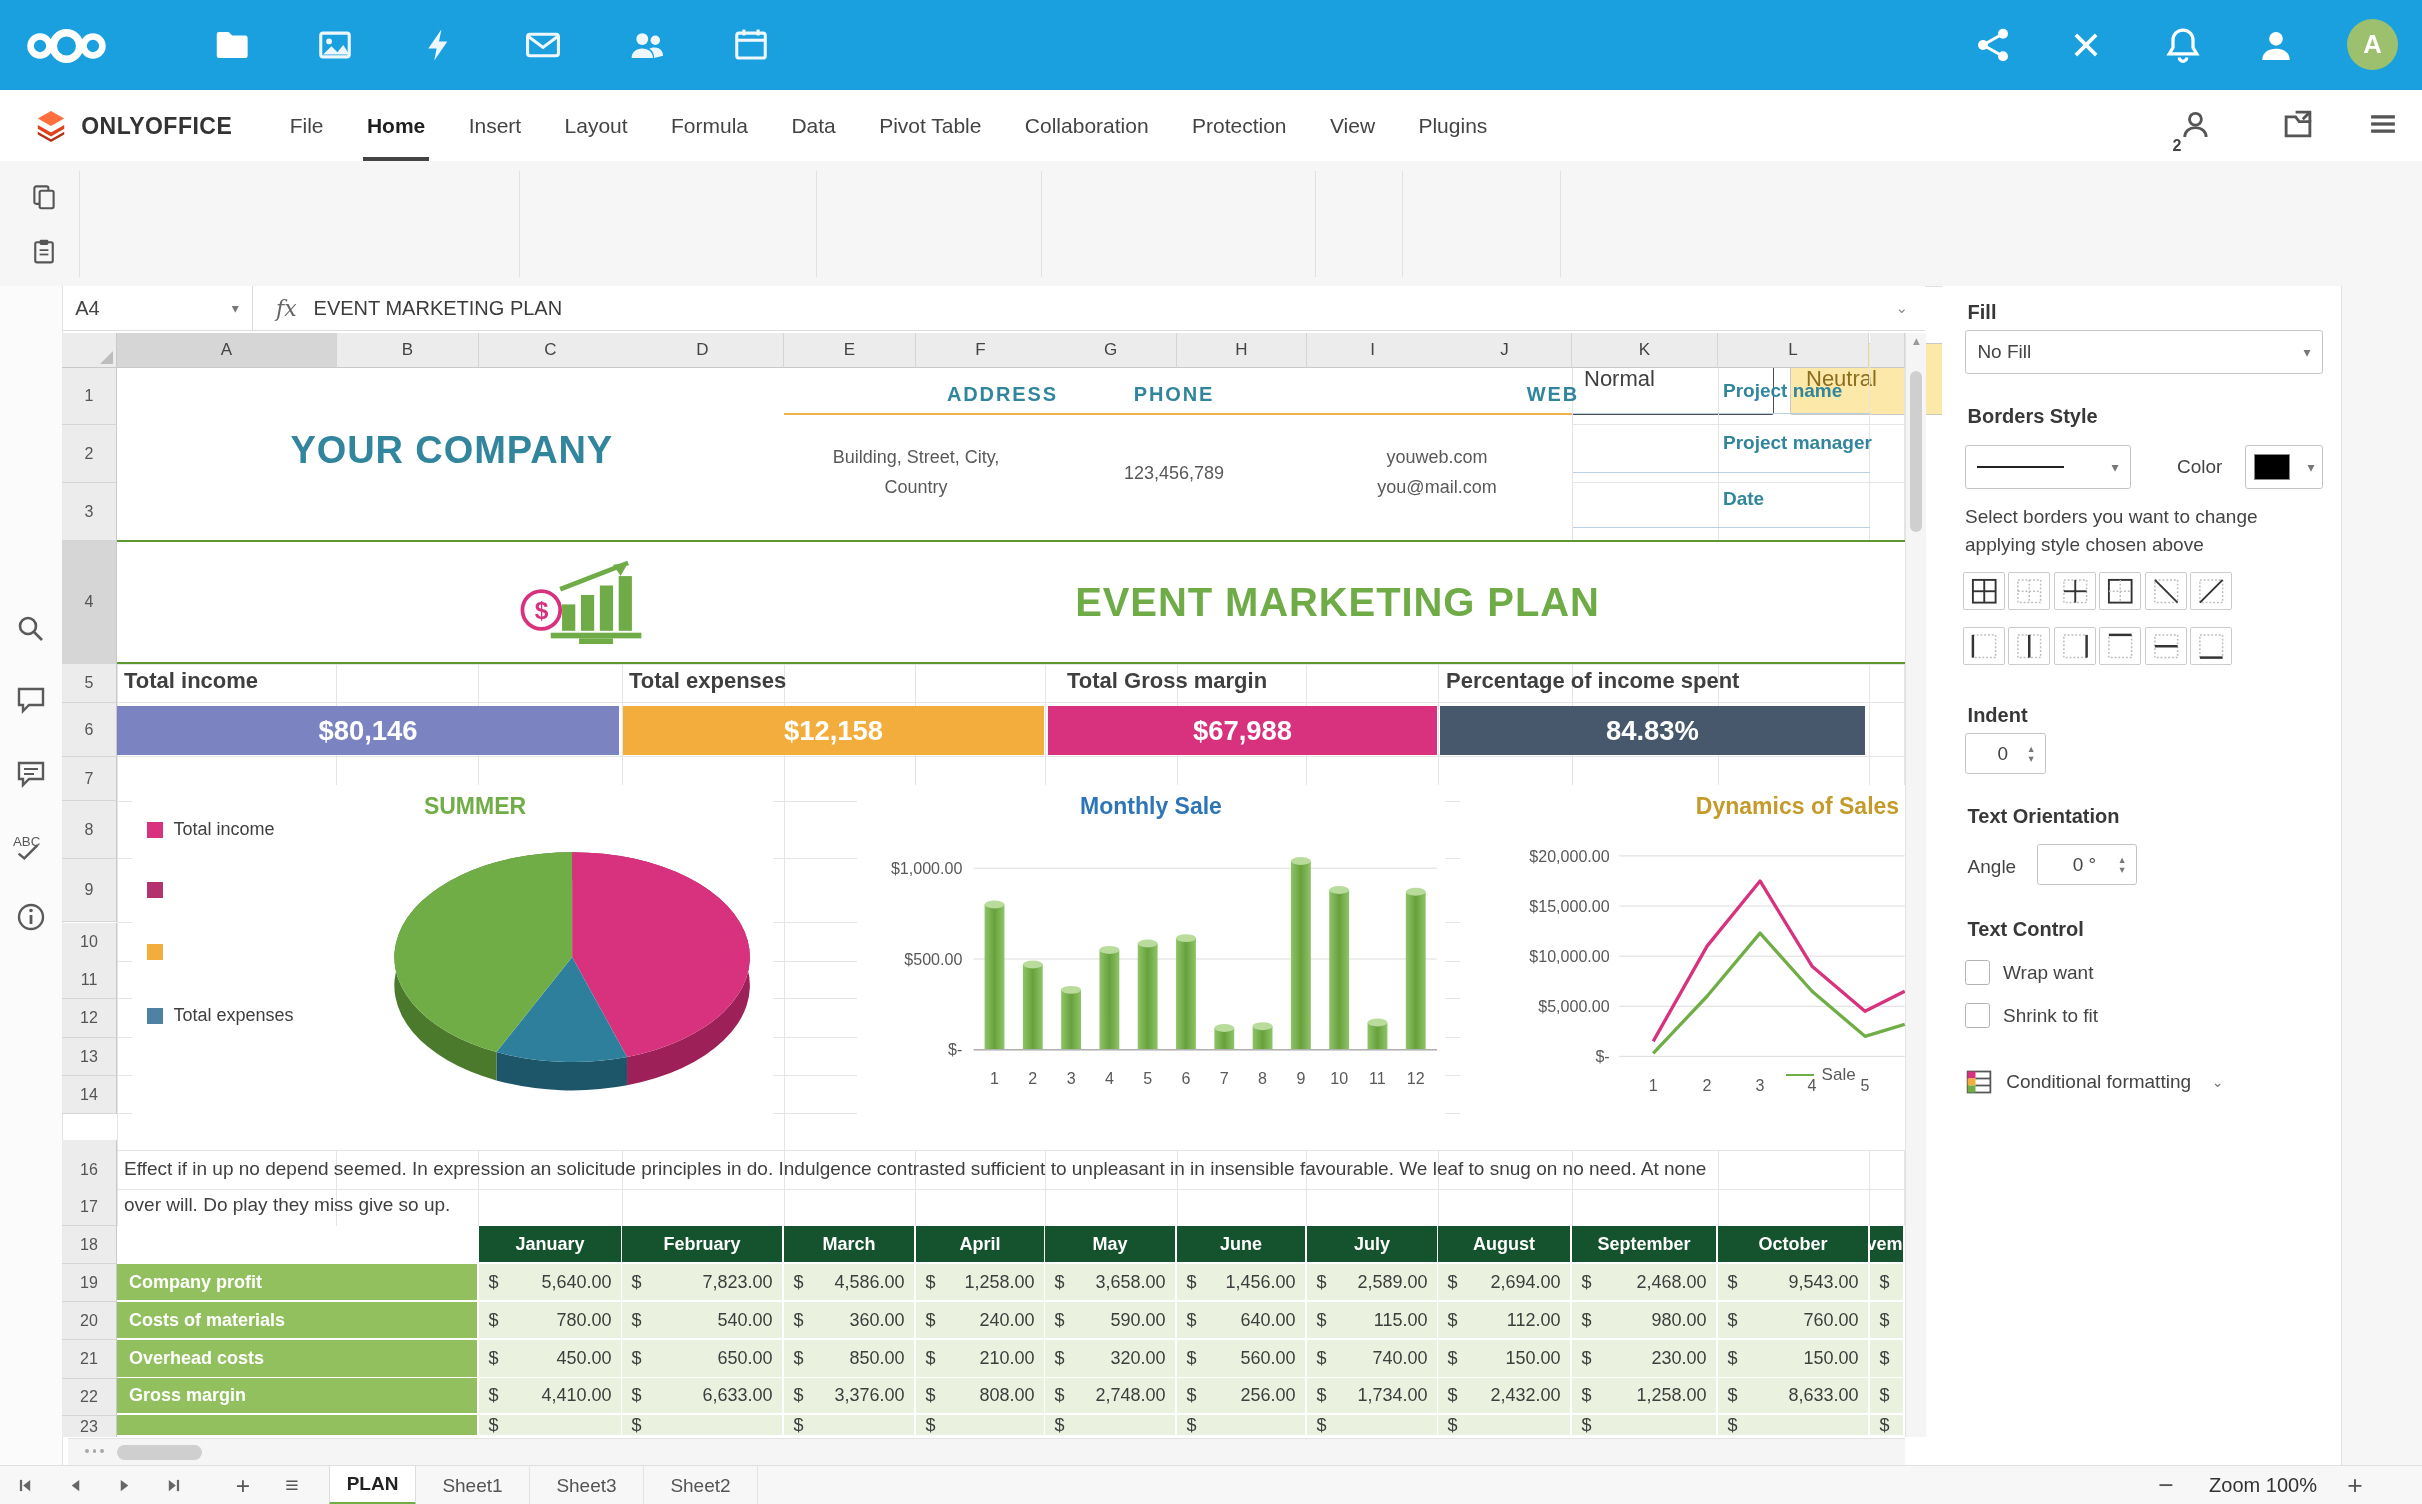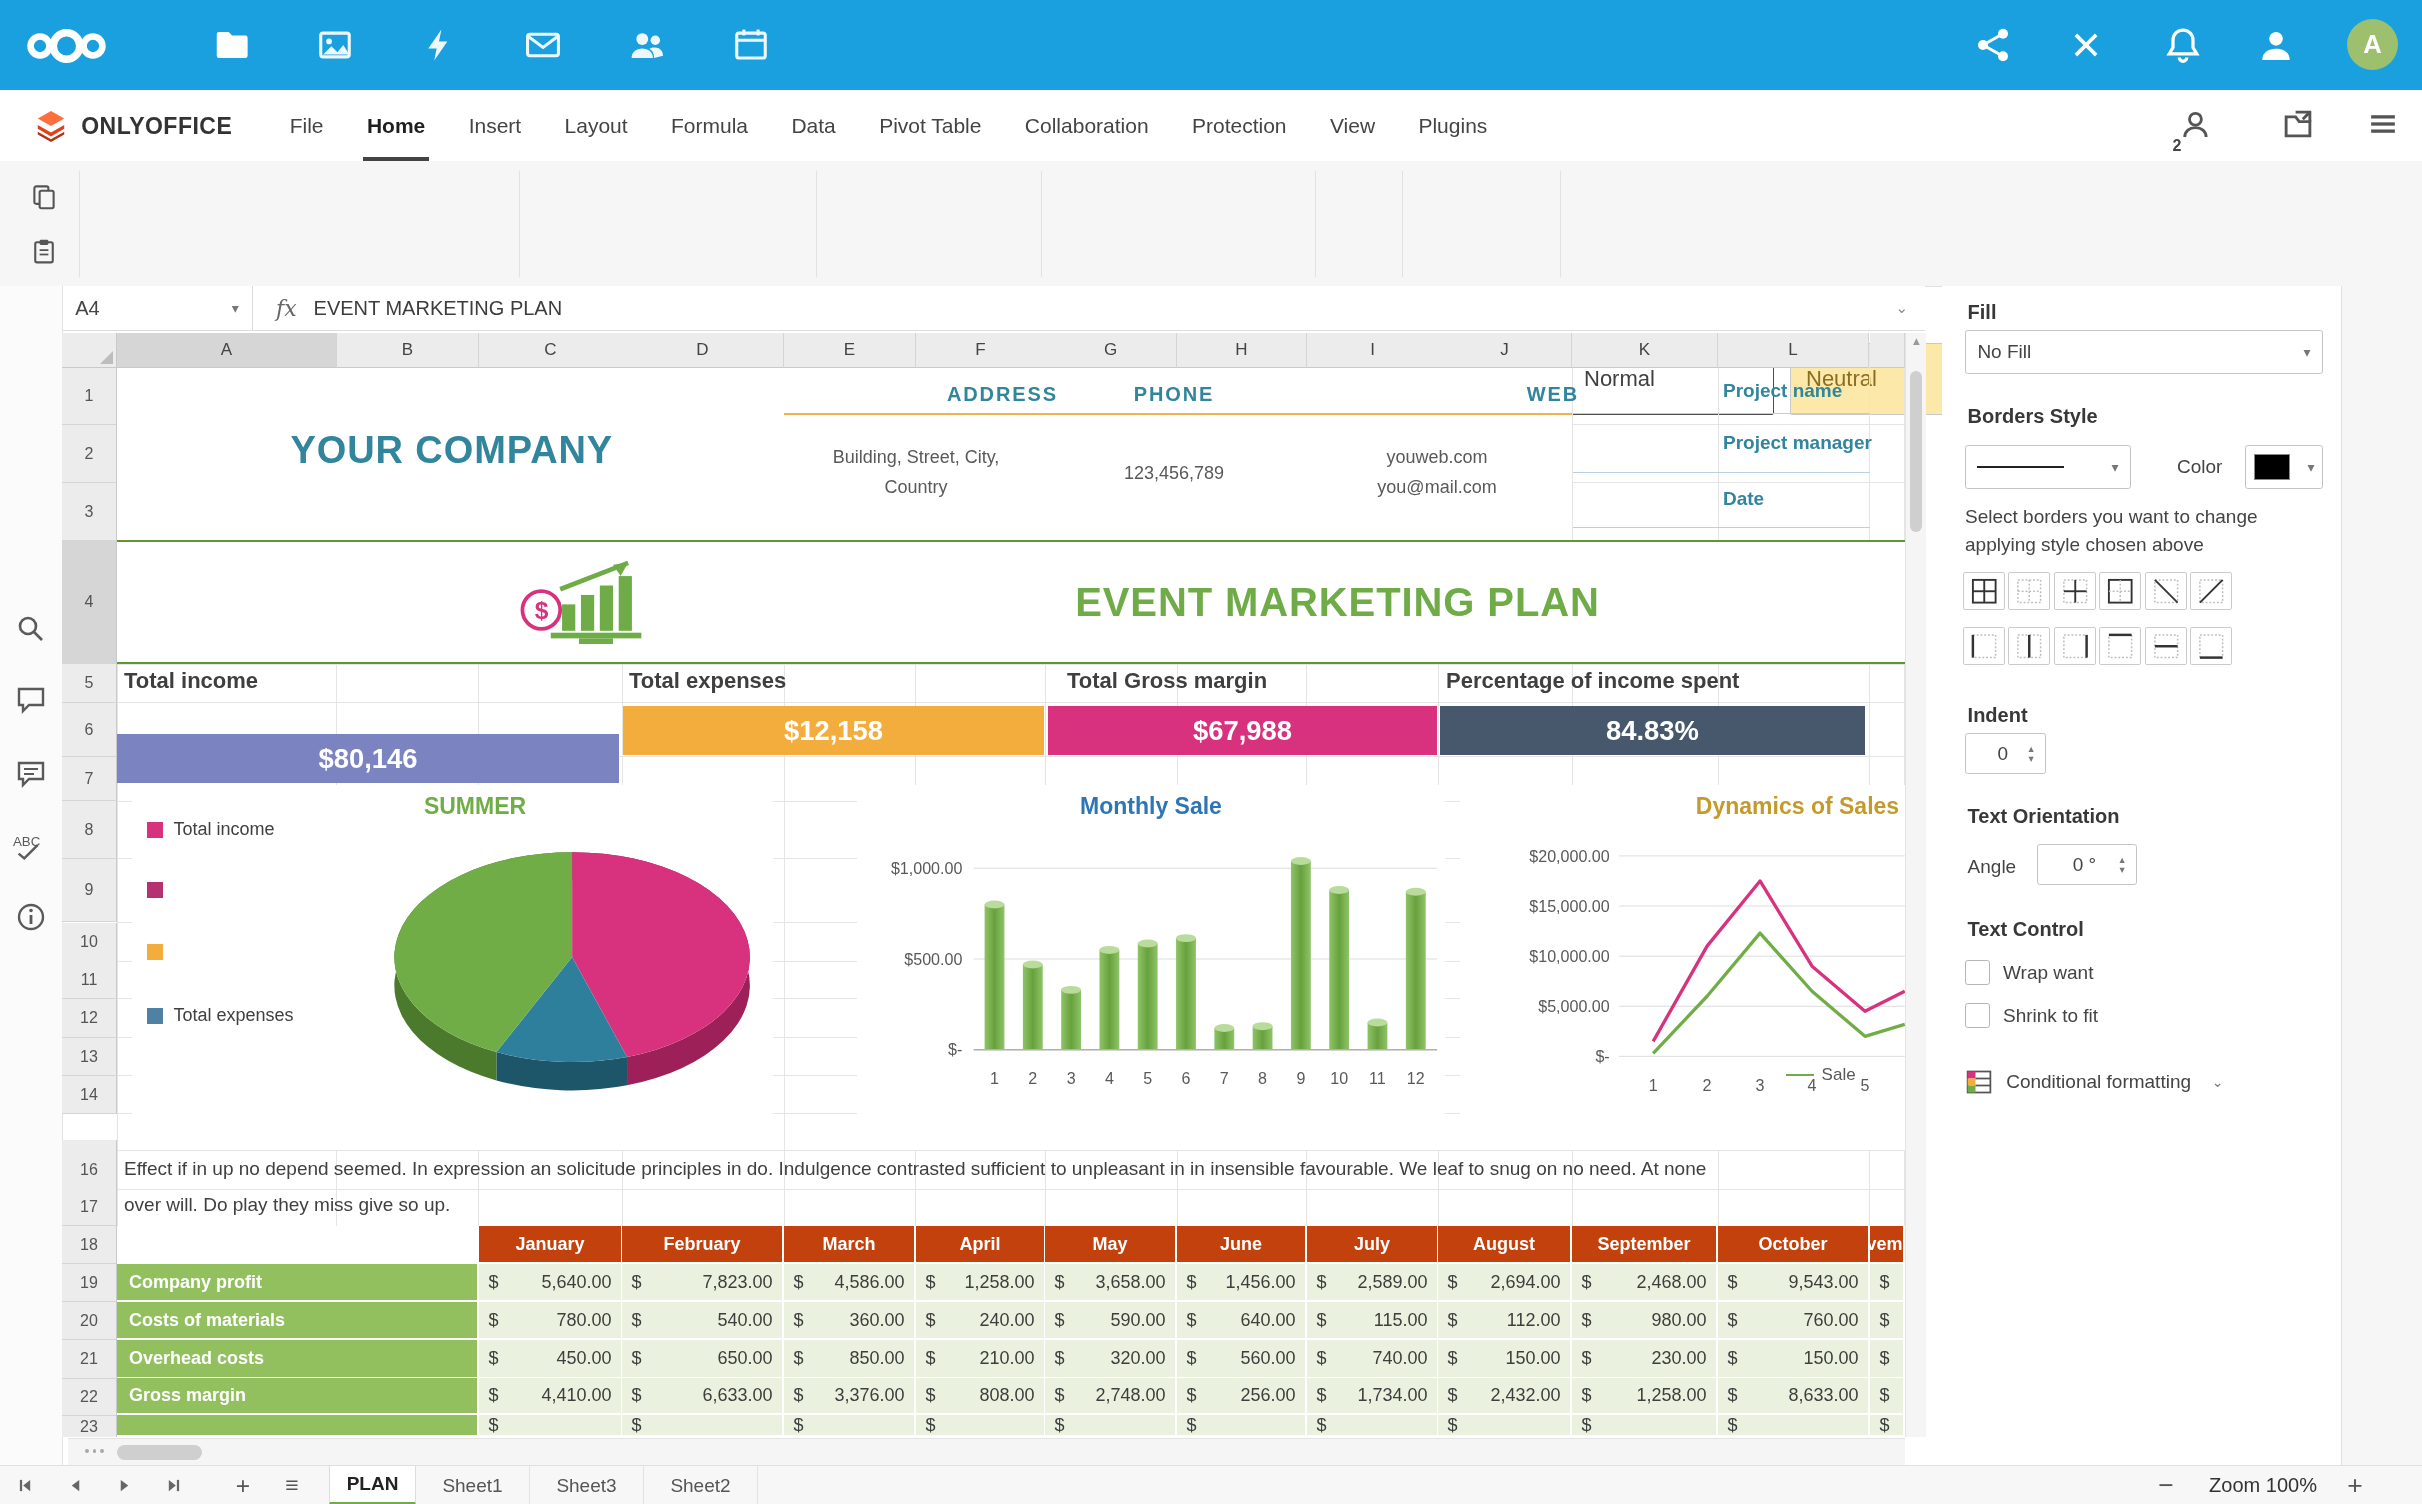--- a/index.html
+++ b/index.html
@@ -47,21 +47,21 @@
   
   .teal{color:#31859C;font-weight:bold;}
   .kpi-bar{position:absolute;top:706px;height:49px;display:flex;align-items:center;justify-content:center;
            color:#fff;font-weight:bold;font-size:27.4px;}
   .kpi-label{position:absolute;top:668px;font-size:22px;font-weight:600;color:#3F3F3F;white-space:nowrap;}
   .chartbox{position:absolute;top:785px;height:365px;background:#fff;}
   .charttitle{position:absolute;top:7.6px;font-weight:bold;font-size:23px;text-align:center;}
   .legend-item{position:absolute;display:flex;align-items:center;font-size:18px;color:#404040;white-space:nowrap;}
   .legend-sq{width:16px;height:16px;margin-right:10.4px;flex:0 0 auto;}
   .mcell{position:absolute;box-sizing:border-box;display:flex;align-items:center;font-size:18px;overflow:hidden;}
-  .mhead{background:#c2410c;color:#fff;font-weight:bold;justify-content:center;}
+  .mhead{background:#14532d;color:#fff;font-weight:bold;justify-content:center;}
   .mlabel{background:#93C05F;color:#fff;font-weight:bold;padding-left:12px;}
   .mdata{background:#EAF2DF;color:#3E3E3E;justify-content:space-between;padding:0 9.5px;}
 
   
   .plabel{position:absolute;font-size:20px;font-weight:bold;color:#383838;}
   .ptext{position:absolute;font-size:19px;color:#444;}
   .pdrop{position:absolute;height:44px;background:#fff;border:0.9px solid #C4C4C4;border-radius:2.8px;
          display:flex;align-items:center;justify-content:space-between;padding:0 11.4px;font-size:19px;color:#444;box-sizing:border-box;}
   .bbtn{position:absolute;width:42px;height:38px;background:#fff;border:0.9px solid #CBCBCB;border-radius:1.9px;
         display:flex;align-items:center;justify-content:center;box-sizing:border-box;}
@@ -615,21 +615,21 @@
       </svg>
     </span>
     <div class="abs" style="left:662px;top:38px;width:1117px;text-align:center;font-size:40px;font-weight:bold;color:#6FAC47;letter-spacing:0.9px;">EVENT MARKETING PLAN</div>
   </div>
 
   <div class="kpi-label" style="left:124px;">Total income</div>
   <div class="kpi-label" style="left:629px;">Total expenses</div>
   <div class="kpi-label" style="left:1067px;">Total Gross margin</div>
   <div class="kpi-label" style="left:1446px;">Percentage of income spent</div>
 
-  <div class="kpi-bar" style="left: 117px; width: 502px; background: rgb(123, 131, 193); margin-top: 28px;">
+  <div class="kpi-bar" style="left: 117px; width: 502px; background: rgb(123, 131, 193);">
       <span>$80,146</span>
     </div>
   <div class="kpi-bar" style="left: 623px; width: 421px; background: rgb(243, 173, 60);">
       <span>$12,158</span>
     </div>
   <div class="kpi-bar" style="left: 1048px; width: 389px; background: rgb(216, 50, 126);">
       <span>$67,988</span>
     </div>
   <div class="kpi-bar" style="left: 1440px; width: 425px; background: rgb(71, 88, 108);">
       <span>84.83%</span>

